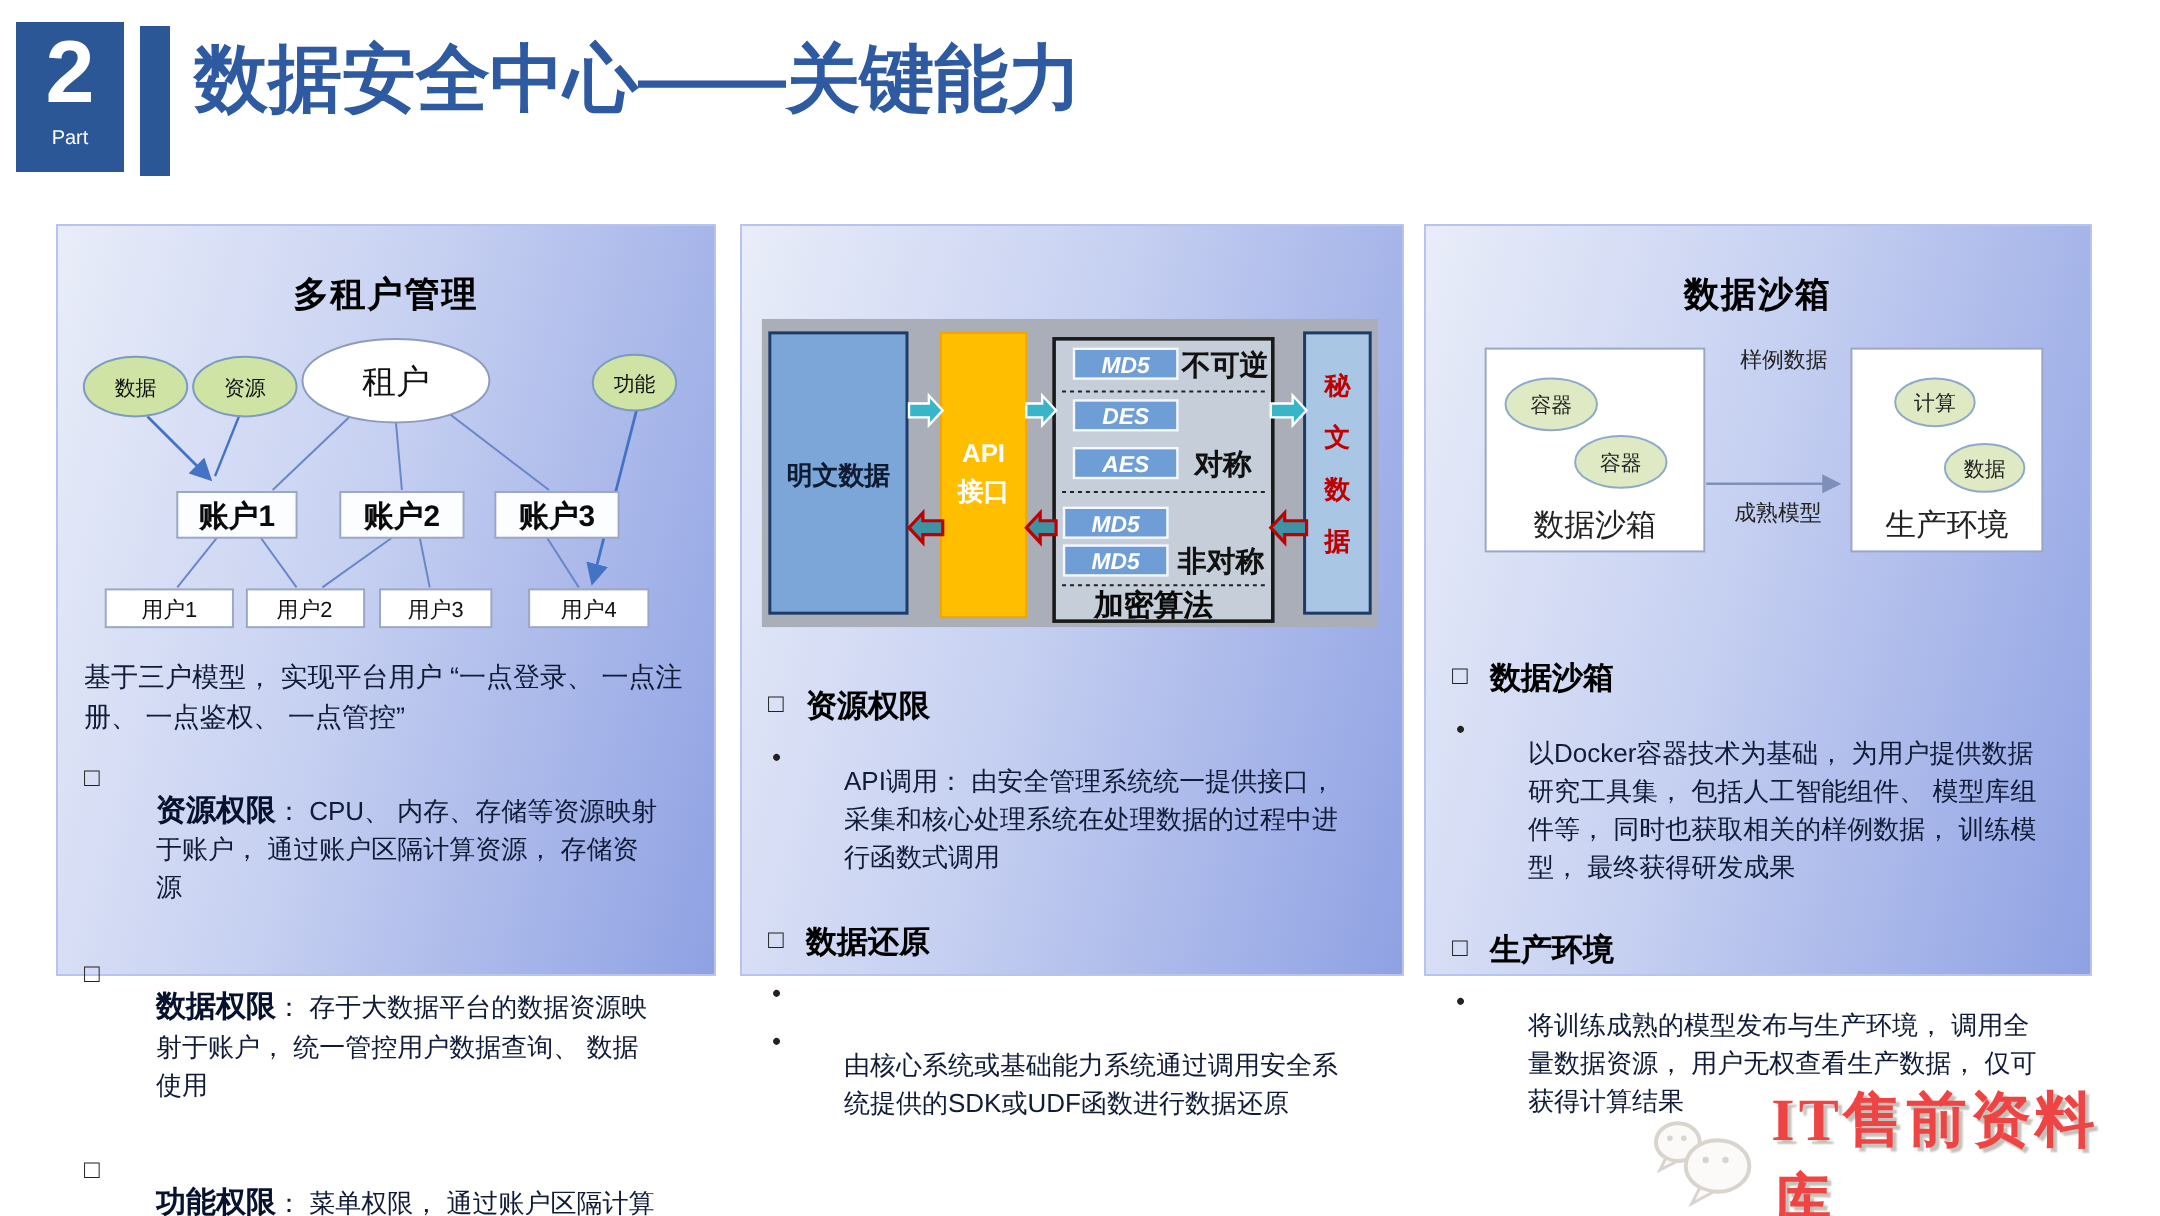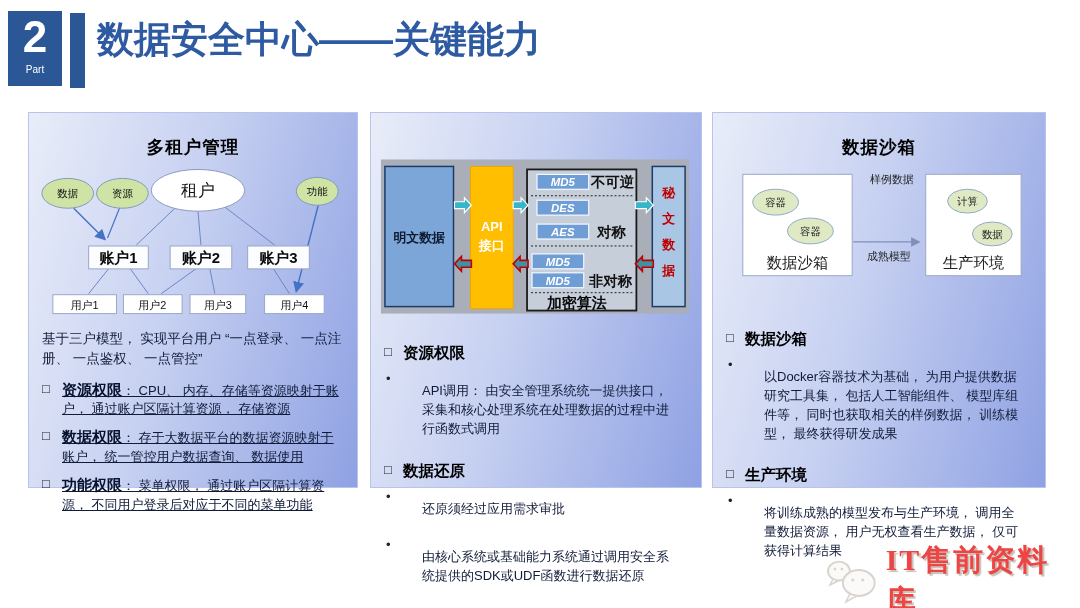--- a/index.html
+++ b/index.html
@@ -27,21 +27,21 @@
   .p2 .dgm{top:46px;height:160px}
   .p3 .dgm{top:50px;height:126px}
 
   .ptxt{position:absolute;left:13px;right:12px;}
   .p1 .ptxt{top:216px}
   .p2 .ptxt{top:220px}
   .p3 .ptxt{top:206px}
   .intro{margin:0 0 9px 0;font-size:13.5px;line-height:1.5;}
   .item{display:flex;margin:7px 0;line-height:1.45;}
   .item .mk{width:20px;flex:0 0 20px;font-size:13px;padding-top:1px;color:#222;}
-  .item p{margin:0;font-size:13px;text-decoration:underline;}
+  .item p{margin:16px;font-size:13px;}
   .item b{font-size:15px;color:#06122e;}
   .sec-h{display:flex;font-size:15.5px;font-weight:bold;color:#000;margin:10px 0 6px;}
   .sec-h .mk{width:19px;flex:0 0 19px;font-weight:normal;font-size:13px;padding-top:1px;color:#222;}
   .bul{display:flex;margin:6px 0;line-height:1.45;}
   .bul .mk{width:24px;flex:0 0 24px;padding-left:2px;font-size:13px;color:#222;}
   .bul p{margin:12px;font-size:13px;}
 
   
   .watermark{position:absolute;left:826px;top:540px;display:flex;align-items:center;gap:6px;}
   .wm-text{font-size:30px;font-weight:bold;color:#ef4444;letter-spacing:2px;
@@ -178,21 +178,20 @@
       <div class="bul">
         <span class="mk">•</span>
         <p>API调用： 由安全管理系统统一提供接口， 采集和核心处理系统在处理数据的过程中进行函数式调用</p>
       </div>
       <div class="sec-h">
         <span class="mk">□</span>
         <b>数据还原</b>
       </div>
       <div class="bul">
         <span class="mk">•</span>
-        <p>还原须经过应用需求审批</p>
       </div>
       <div class="bul">
         <span class="mk">•</span>
         <p>由核心系统或基础能力系统通过调用安全系统提供的SDK或UDF函数进行数据还原</p>
       </div>
     </div>
   </section>
 
   <section class="panel p3">
     <h2>数据沙箱</h2>

